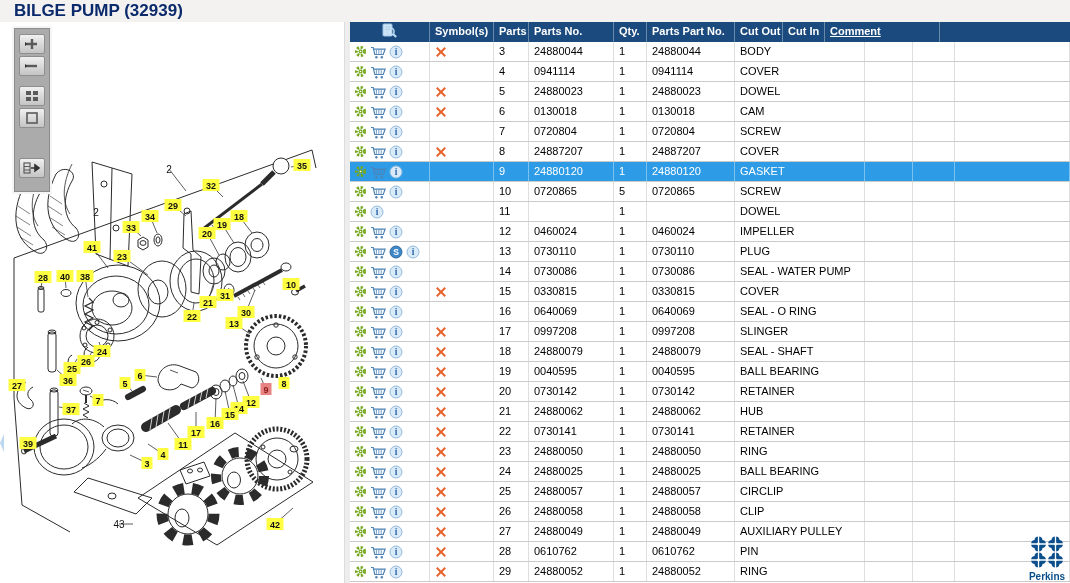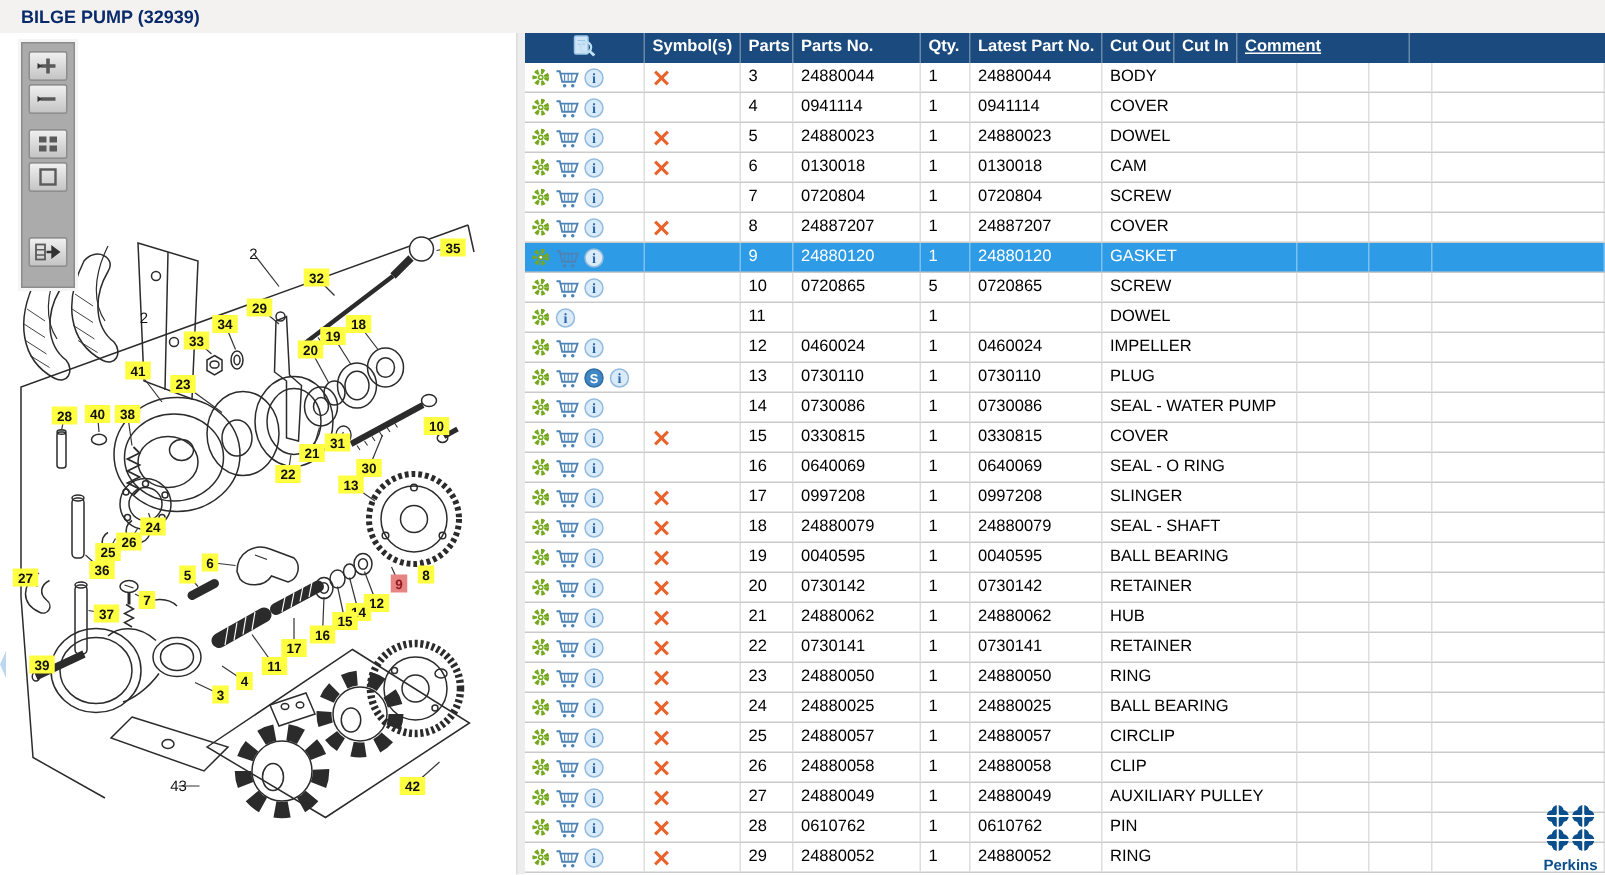--- a/index.html
+++ b/index.html
@@ -1,21 +1,21 @@
 <!DOCTYPE html>
 <html><head>
 <meta charset="utf-8">
 <style>
   html,body{margin:0;padding:0;width:1070px;height:583px;overflow:hidden;
     font-family:"Liberation Sans",sans-serif;background:#fff;}
   .app{position:relative;width:1070px;height:583px;}
 
   
   .topbar{position:absolute;left:0;top:0;width:1070px;height:22px;background:#F3F2F1;}
-  .title{position:absolute;left:14px;top:0;line-height:22px;font-size:12px;font-weight:bold;color:#0A2A6B;}
+  .title{position:absolute;left:14px;top:0;line-height:22px;font-size:17px;font-weight:bold;color:#0A2A6B;}
 
   
   .diagram-panel{position:absolute;left:0;top:22px;width:344px;height:561px;background:#fff;}
   .divider{position:absolute;left:344px;top:22px;width:6px;height:561px;background:#EDEDED;border-left:1px solid #DCDCDC;box-sizing:border-box;}
   .splitter-handle{position:absolute;left:0;top:412px;width:4px;height:18px;background:#BDD7F0;clip-path:polygon(100% 0,0 50%,100% 100%);}
 
   
   .toolbar{position:absolute;left:14px;top:6px;width:36px;height:164px;background:#ABABAB;
     border:1px solid #8C8C8C;outline:2px solid #F5F5F5;box-sizing:border-box;
     display:flex;flex-direction:column;align-items:center;}
@@ -470,21 +470,21 @@
         <div class="th icons-col" style="width: 80px;"><svg width="17" height="15">
             <rect x="2" y="1" width="9" height="12" rx="1" fill="#CFE4F4" stroke="#9CC6E8"></rect>
             <path d="M4,4 h5 M4,6.5 h5" stroke="#9CC6E8" stroke-width="0.8"></path>
             <circle cx="9.5" cy="8.5" r="3.6" fill="none" stroke="#BFDFF5" stroke-width="1.5"></circle>
             <path d="M12,11 l3.2,3" stroke="#BFDFF5" stroke-width="2"></path>
           </svg></div>
         <div class="th" style="width: 64px;">Symbol(s)</div>
         <div class="th" style="width: 35px;">Parts</div>
         <div class="th" style="width: 85px;">Parts No.</div>
         <div class="th" style="width: 33px;">Qty.</div>
-        <div class="th" style="width: 88px;">Latest Part No.</div>
+        <div class="th" style="width: 88px;">Parts Part No.</div>
         <div class="th" style="width: 48px;">Cut Out</div>
         <div class="th" style="width: 42px;">Cut In</div>
         <div class="th" style="width: 115px; text-decoration: underline;">Comment</div>
       </div>
     <div id="tbody">
         <div class="tr">
           <div class="td icons-cell" style="width: 80px;">
             <svg width="13" height="13">
               <circle cx="6.5" cy="6.5" r="4" fill="none" stroke="#76A81F" stroke-width="3.2" stroke-dasharray="2.1 1.6"></circle>
               <circle cx="6.5" cy="6.5" r="1.9" fill="#76A81F"></circle>

